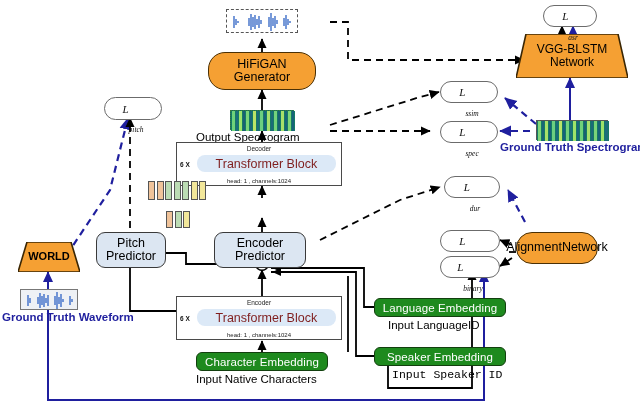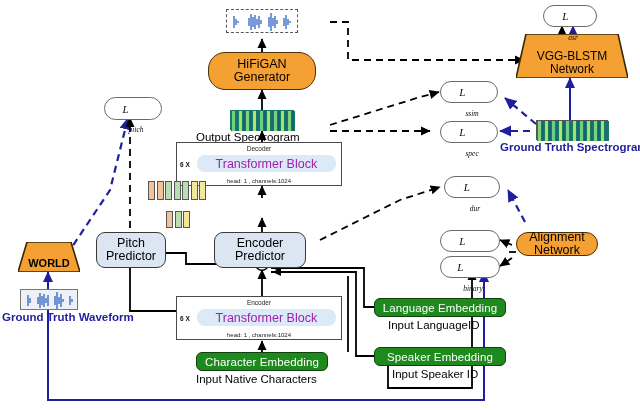--- a/index.html
+++ b/index.html
@@ -36,38 +36,38 @@
     background:#1e8a1e;border:1.6px solid #123f0e;border-radius:6px;
     color:#fff;display:flex;align-items:center;justify-content:center;
     font-size:11.5px;letter-spacing:.1px;
   }
   
   .trap{position:absolute;}
   .trap svg{display:block;}
   .trap .tlabel{
     position:absolute;left:0;top:0;width:100%;height:100%;
     display:flex;align-items:center;justify-content:center;text-align:right;
-    font-size:12px;line-height:1.08;color:#000;margin-top:7px;
+    font-size:12px;line-height:1.08;color:#000;
   }
   
   .tblock{
     background:#fff;border:1.4px solid #4a4a4a;box-sizing:border-box;
     position:absolute;
   }
   .tblock .sub{
     position:absolute;left:0;width:100%;text-align:center;
     font-size:6.5px;color:#222;
   }
   .tblock .sub.top{top:2px;}
   .tblock .sub.bot{bottom:1.5px;font-size:6px;}
   .tblock .inner{
     position:absolute;left:12%;right:3%;top:28%;height:42%;
     background:#dce9f7;border-radius:8px;
     display:flex;align-items:center;justify-content:center;
-    font-size:12.5px;color:#a21caf;
+    font-size:12.5px;color:#7f1d1d;
   }
   .tblock .mult{
     position:absolute;left:3px;top:50%;transform:translateY(-50%);
     font-size:6.5px;color:#111;font-weight:600;
   }
   
   .loss{
     position:absolute;background:#fff;border:1.4px solid #6b6b6b;
     border-radius:40px;display:flex;align-items:center;justify-content:center;
     font-family:"Liberation Serif", serif;font-style:italic;
@@ -306,23 +306,23 @@
     <div class="sub bot">head: 1 , channels:1024</div>
   </div>
 
   <div class="node green" style="left:196px;top:352px;width:132px;height:19px;">Character Embedding</div>
   <div class="cap" style="left:196px;top:373px;">Input Native Characters</div>
 
   <div class="node green" style="left:374px;top:298px;width:132px;height:19px;">Language Embedding</div>
   <div class="cap" style="left:388px;top:319px;">Input LanguageID</div>
 
   <div class="node green" style="left:374px;top:347px;width:132px;height:19px;">Speaker Embedding</div>
-  <div class="cap" style="left:392px;top:368px;">Input Speaker ID</div>
-
-  <div class="node orange" style="left:516px;top:232px;width:82px;height:24px;flex-direction:column;">
+  <div class="cap" style="left:392px;top:368px;font-family:Liberation Mono, monospace;">Input Speaker ID</div>
+
+  <div class="node orange" style="left:516px;top:232px;width:82px;height:32px;">
     <span>Alignment</span>
     <span>Network</span>
   </div>
 
   <div class="trap" style="left:516px;top:34px;width:112px;height:44px;">
     <svg viewBox="0 0 112 44" width="112" height="44">
       <polygon points="10,0 102,0 112,44 0,44" fill="#f5a033" stroke="#3a2604" stroke-width="1.6" transform="translate(0,0) scale(1,1)"></polygon>
       <polygon points="0,0 112,0 102,44 10,44" fill="#f5a033" stroke="#3a2604" stroke-width="1.6" style="display:none"></polygon>
     </svg>
     <div class="tlabel" style="flex-direction:column;">

